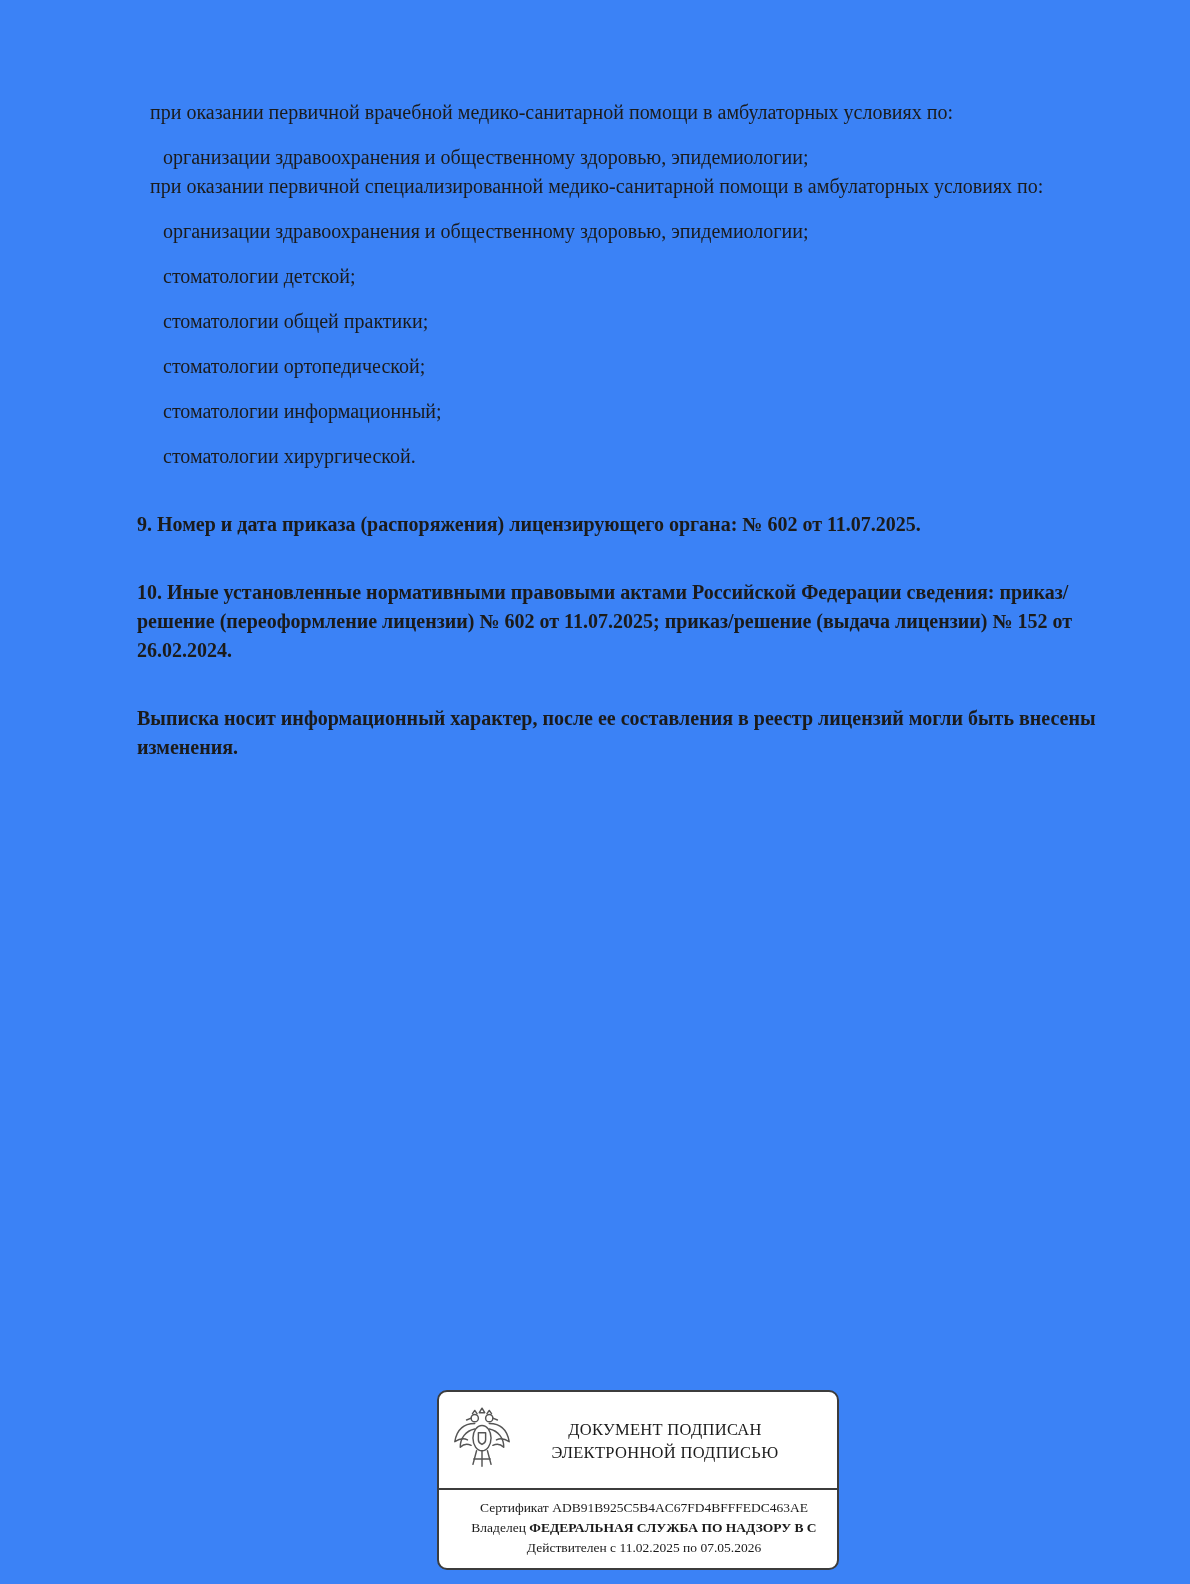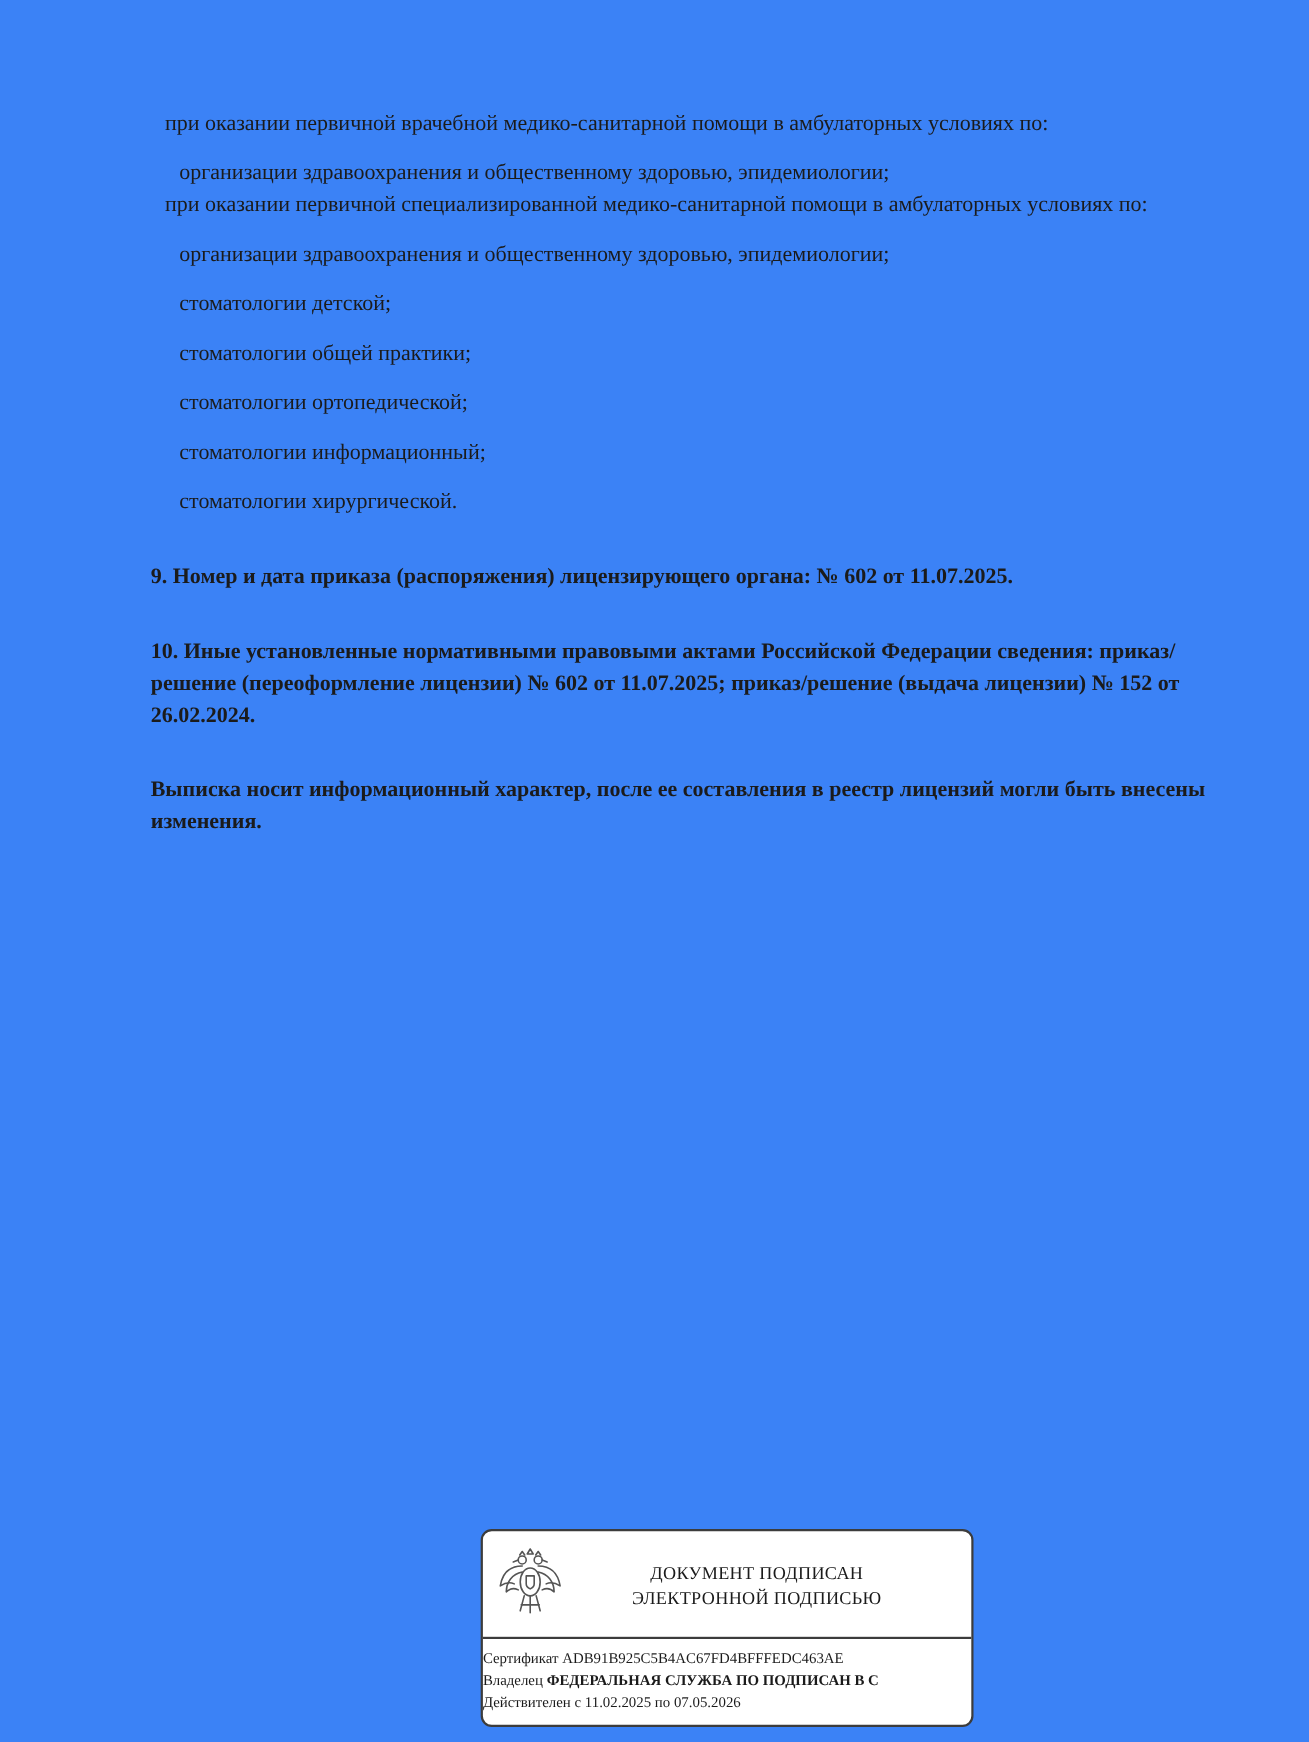--- a/index.html
+++ b/index.html
@@ -22,21 +22,21 @@
     line-height: 29px;
   }
   .work-line.ind1 { text-indent: 13px; }
   .work-line.ind2 { padding-left: 26px; margin-top: 16px; }
   .para { margin-top: 39px; font-weight: bold; }
 
   .stamp {
     position: absolute;
     left: 437px;
     top: 1390px;
-    width: 448px;
+    width: 402px;
     border: 2px solid #3c3c3c;
     border-radius: 10px;
     background: #ffffff;
     font-family: "Liberation Serif", serif;
     color: #1b1b1b;
   }
   .stamp-top {
     display: flex;
     align-items: center;
     padding: 12px 14px 10px 14px;
@@ -46,25 +46,26 @@
   .stamp-title {
     flex: 1 1 auto;
     text-align: center;
     font-size: 16.5px;
     line-height: 23px;
     letter-spacing: 0.3px;
     padding-right: 8px;
   }
   .stamp-divider { border-top: 2px solid #3c3c3c; }
   .stamp-details {
-    padding: 8px 0 10px 0;
+    padding: 8px 0 10px 12px;
     font-size: 13.5px;
     line-height: 20px;
     white-space: nowrap;
     overflow: hidden;
+    text-align: center;
   }
   .stamp-details .owner-value { font-weight: bold; }
 </style>
 </head>
 <body>
 
 <div class="page">
 
   <div class="main-text">
 
@@ -117,19 +118,19 @@
       </span>
     </div>
     <div class="stamp-divider"></div>
     <div class="stamp-details">
       <div>
         <span>Сертификат</span>
         <span>ADB91B925C5B4AC67FD4BFFFEDC463AE</span>
       </div>
       <div>
         <span>Владелец</span>
-        <span class="owner-value">ФЕДЕРАЛЬНАЯ СЛУЖБА ПО ПОДПИСАН В С</span>
+        <span class="owner-value">ФЕДЕРАЛЬНАЯ СЛУЖБА ПО НАДЗОРУ В С</span>
       </div>
       <div>Действителен с 11.02.2025 по 07.05.2026</div>
     </div>
   </div>
 
 </div>
 
 </body></html>

